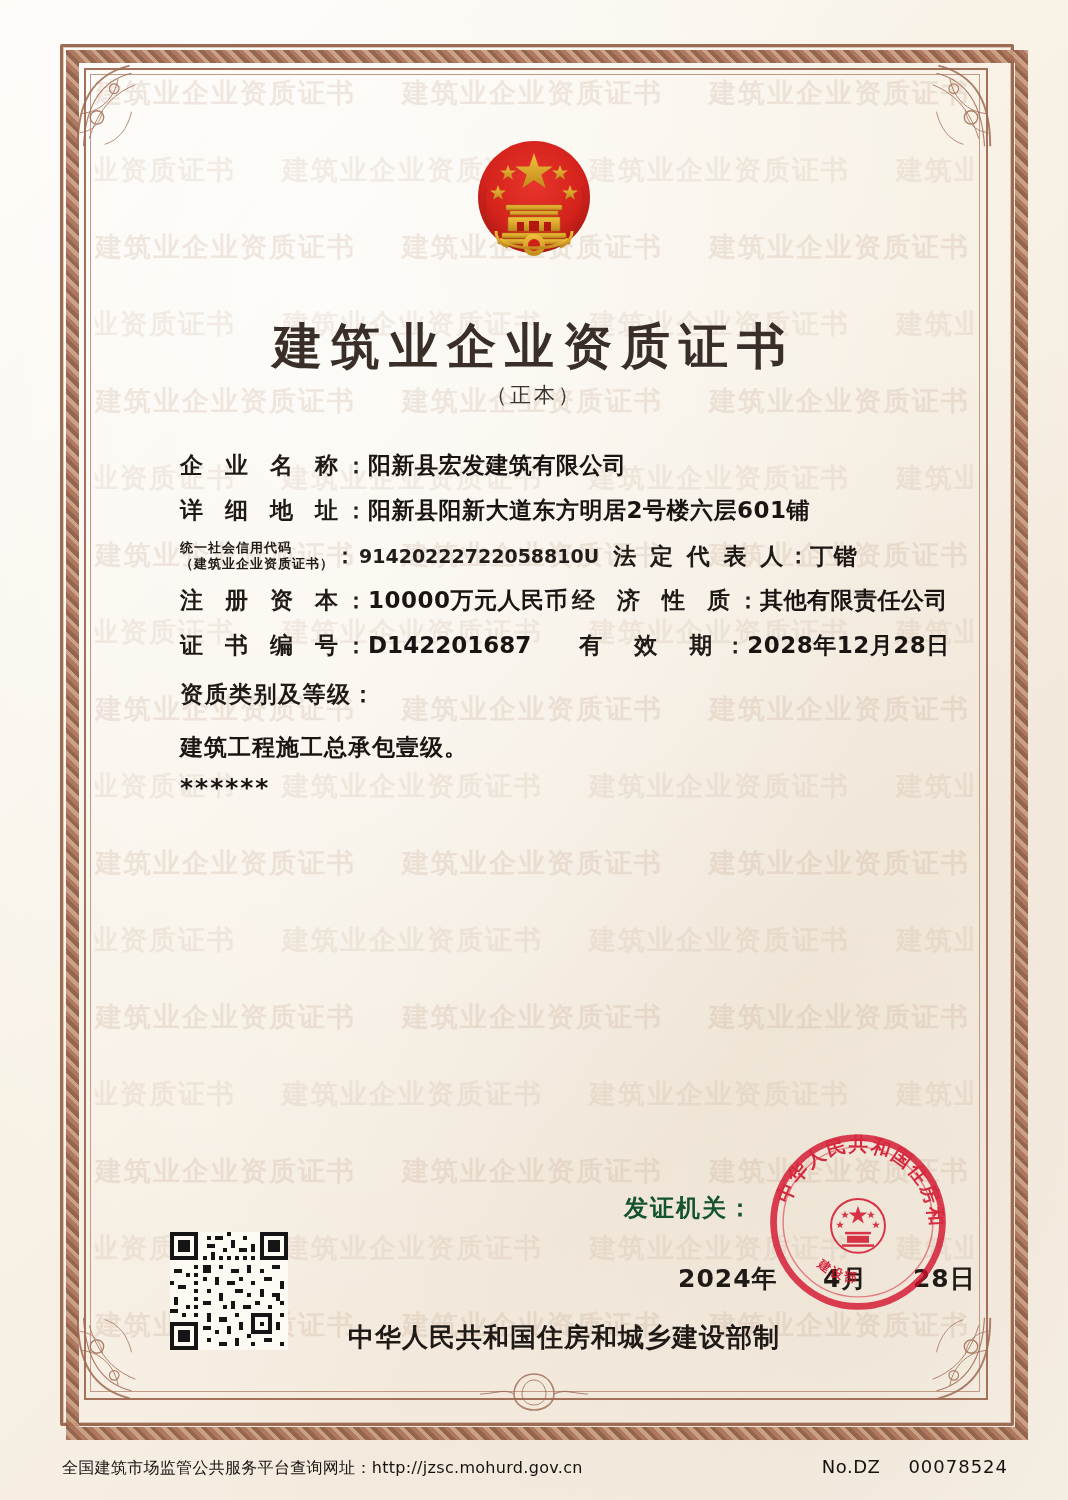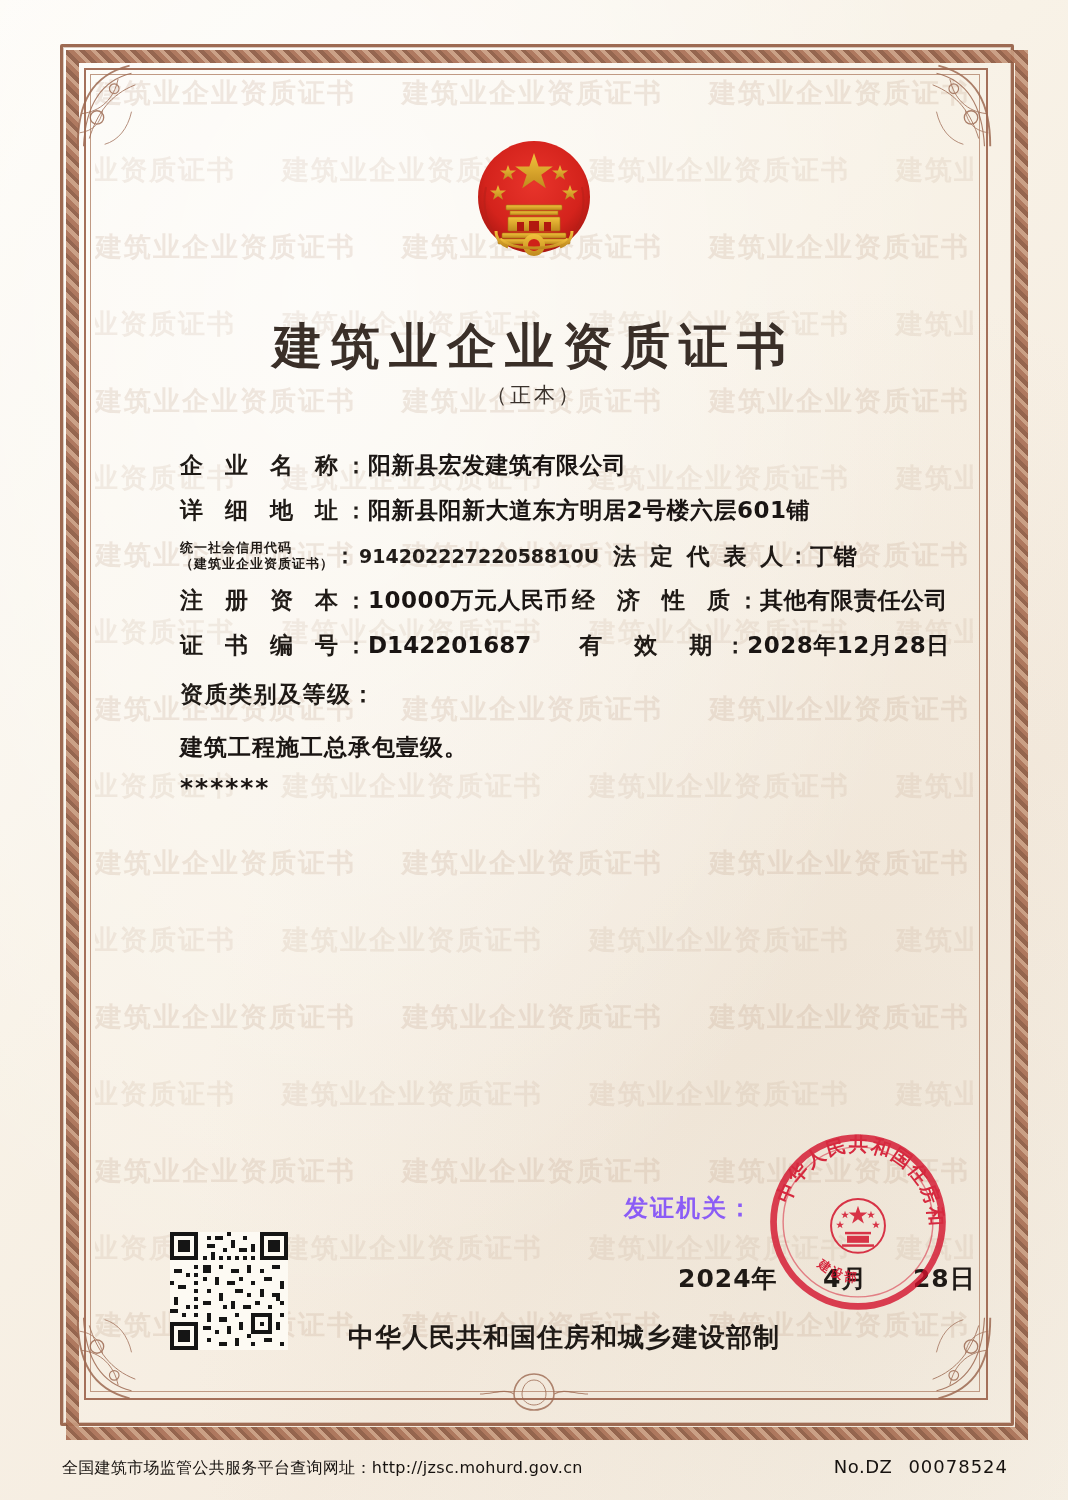--- a/index.html
+++ b/index.html
@@ -232,21 +232,21 @@
   }
 
   
   #issuer-line {
     position: absolute;
     left: 624px; top: 1192px;
     font-family: "DejaVu Sans", "Liberation Sans", sans-serif;
     font-size: 24px;
     font-weight: 700;
     letter-spacing: 2px;
-    color: #8b5cf6;
+    color: #14532d;
   }
   #issue-date {
     position: absolute;
     left: 678px; top: 1262px;
     font-family: "DejaVu Sans", "Liberation Sans", sans-serif;
     font-size: 25px;
     font-weight: 700;
     letter-spacing: 1px;
     color: #1f1a16;
   }
@@ -293,21 +293,21 @@
     letter-spacing: .3px;
   }
   #footer-serial {
     position: absolute;
     right: 60px; top: 1456px;
     font-family: "DejaVu Sans", "Liberation Sans", sans-serif;
     font-size: 18px;
     color: #16120f;
     letter-spacing: .5px;
   }
-  #footer-serial .sn { margin-left: 16px; letter-spacing: 1px; }
+  #footer-serial .sn { margin-left: 28px; letter-spacing: 1px; }
 </style>
 </head>
 <body>
 
 <div id="certificate-page">
 
   <div class="paper-texture"></div>
 
   <div class="watermark">
     <div class="wm-row"><span>建筑业企业资质证书</span><span>建筑业企业资质证书</span><span>建筑业企业资质证书</span></div>

